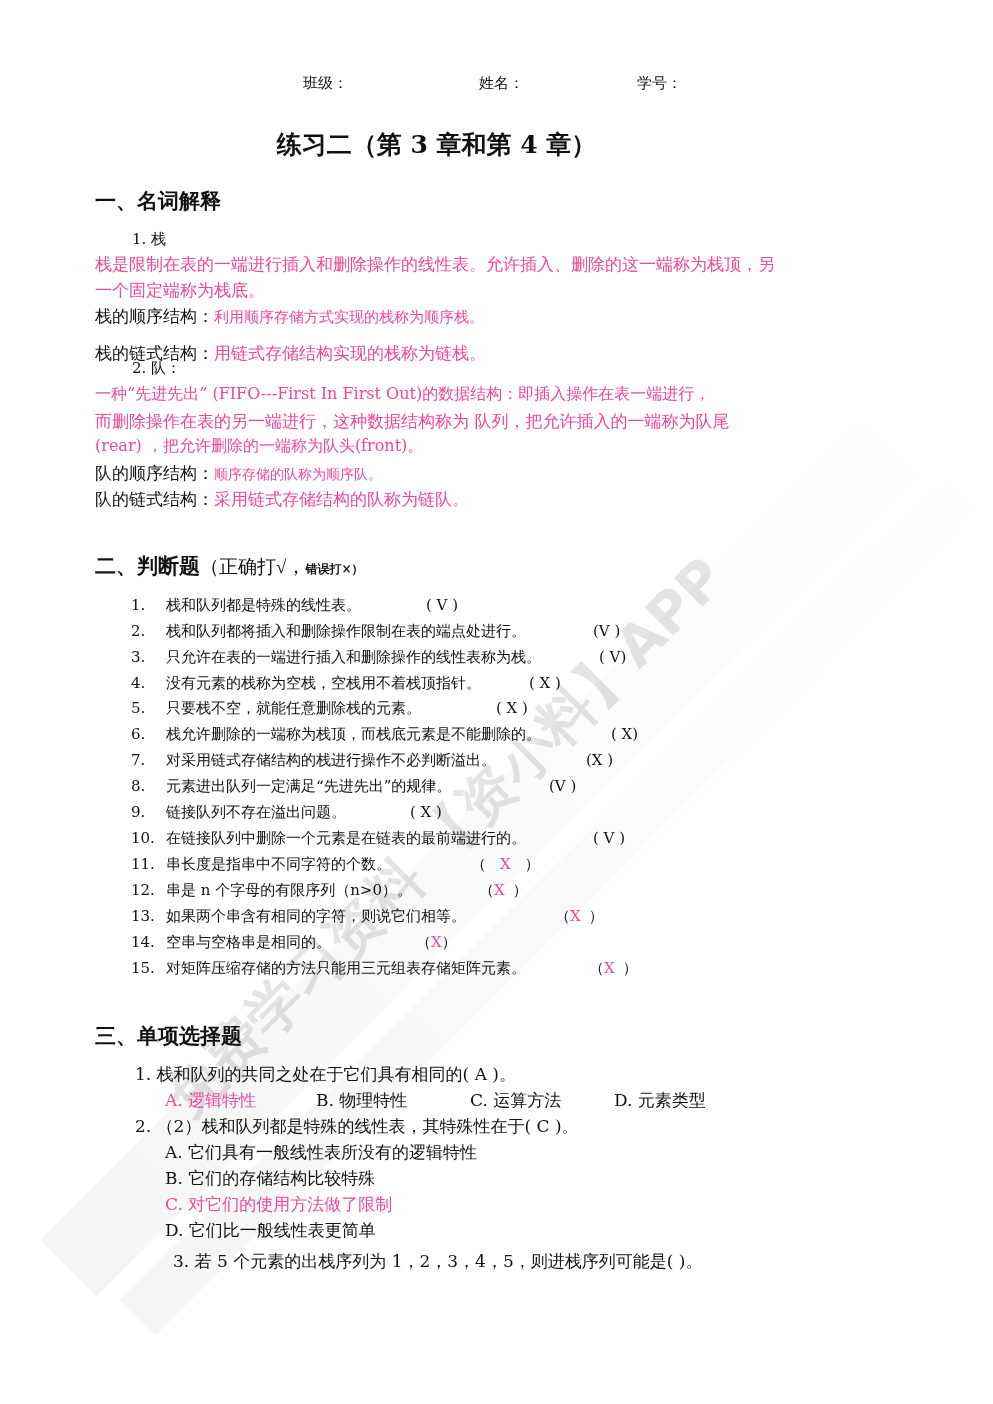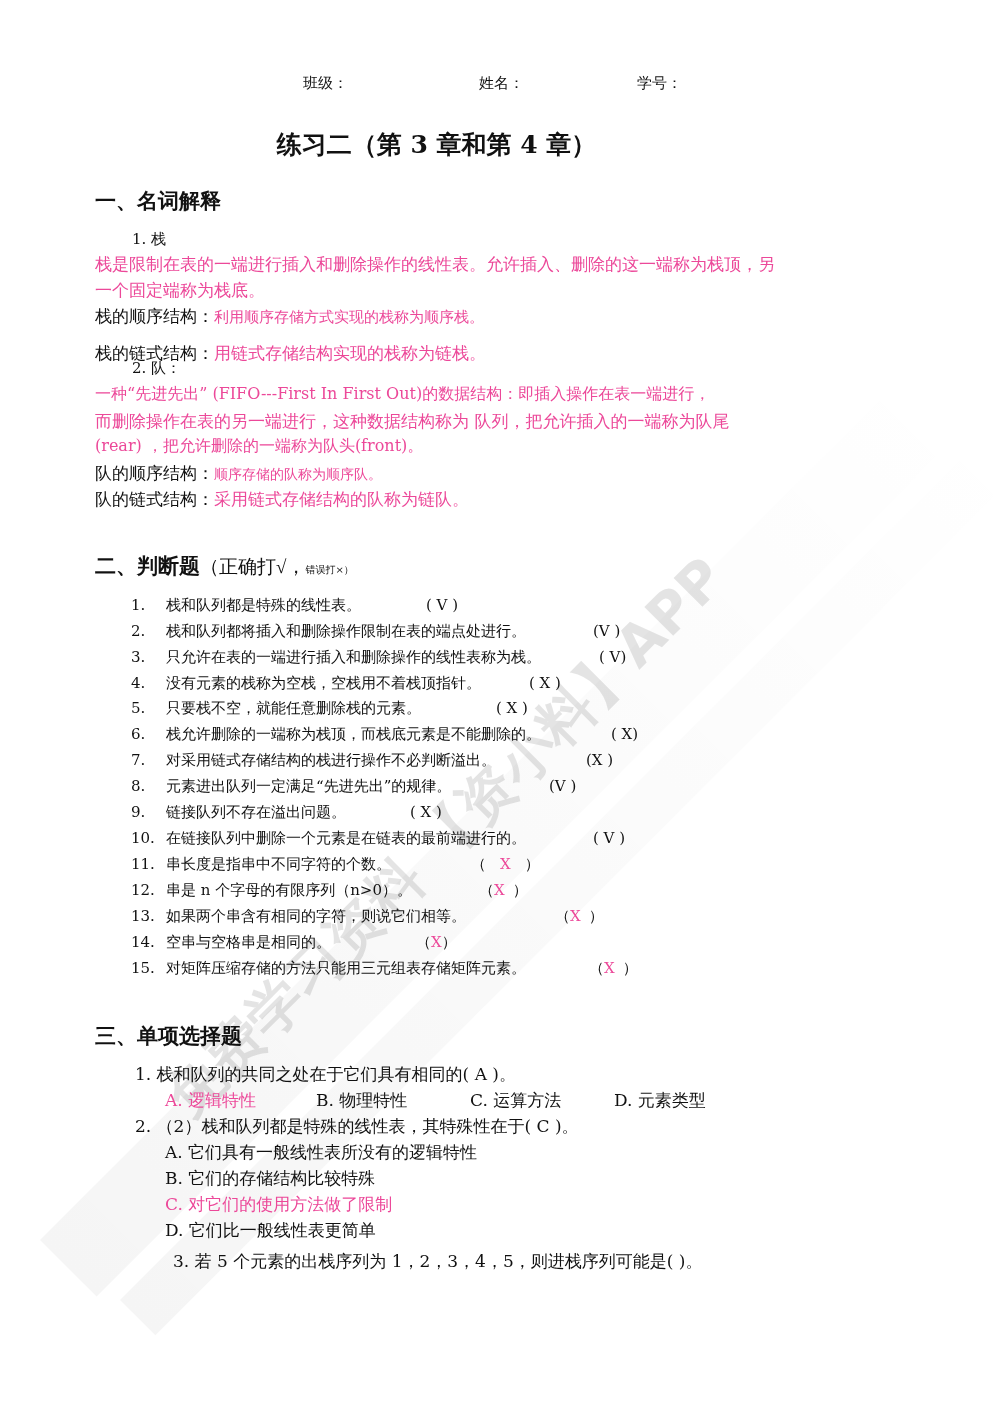--- a/index.html
+++ b/index.html
@@ -4,21 +4,21 @@
 <style>
   html, body { margin:0; padding:0; }
   body { width:993px; height:1404px; background:#ffffff; position:relative; overflow:hidden;
          font-family:"DejaVu Serif","Liberation Serif",serif; color:#111; }
   .abs { position:absolute; white-space:nowrap; }
   .red { color:#ec4899; }
   .hdr { font-family:"DejaVu Sans","Liberation Sans",sans-serif; font-weight:normal; font-size:15px; top:74px; }
   .title { top:128px; left:0; width:873px; text-align:center; font-size:25px; font-weight:bold; }
   .sec { font-family:"DejaVu Sans","Liberation Sans",sans-serif; font-weight:bold; font-size:21px; left:95px; }
   .sec .sub { font-weight:normal; font-family:Liberation Serif, serif; font-size:19px; }
-  .sec .sub2 { font-weight:normal; font-family:"DejaVu Serif","Liberation Serif",serif; font-size:10px; }
+  .sec .sub2 { font-weight:bold; font-family:"DejaVu Serif","Liberation Serif",serif; font-size:12px; }
   .p { font-size:17px; left:95px; }
   .psmall { font-size:15px; }
   .ji { font-size:15px; }
   .ji .num { position:absolute; left:0; }
   .ji .txt { position:absolute; left:35px; }
   .ch { font-size:17px; }
   .watermark { position:absolute; left:60px; top:420px; width:900px; height:60px;
        transform:rotate(-45deg); transform-origin:0 0; opacity:0.10; font-size:56px; font-weight:bold;
        font-family:"DejaVu Sans","Liberation Sans",sans-serif; color:#000; pointer-events:none; }
   .stripe { position:absolute; background:linear-gradient(90deg, rgba(0,0,0,0.04), rgba(0,0,0,0.0)); transform:rotate(-45deg); transform-origin:0 0; pointer-events:none; }

